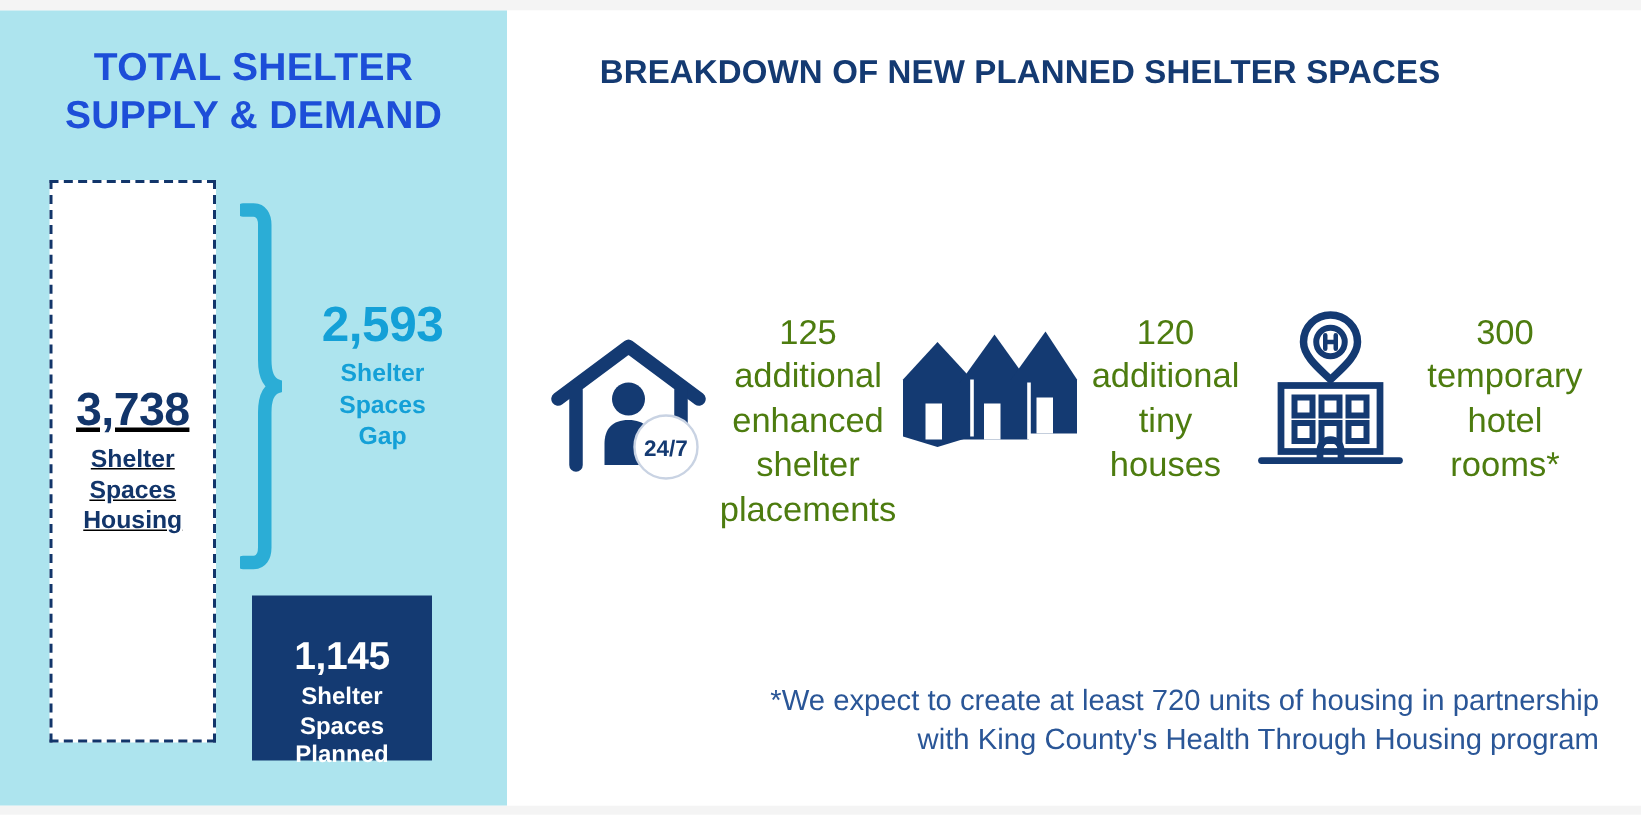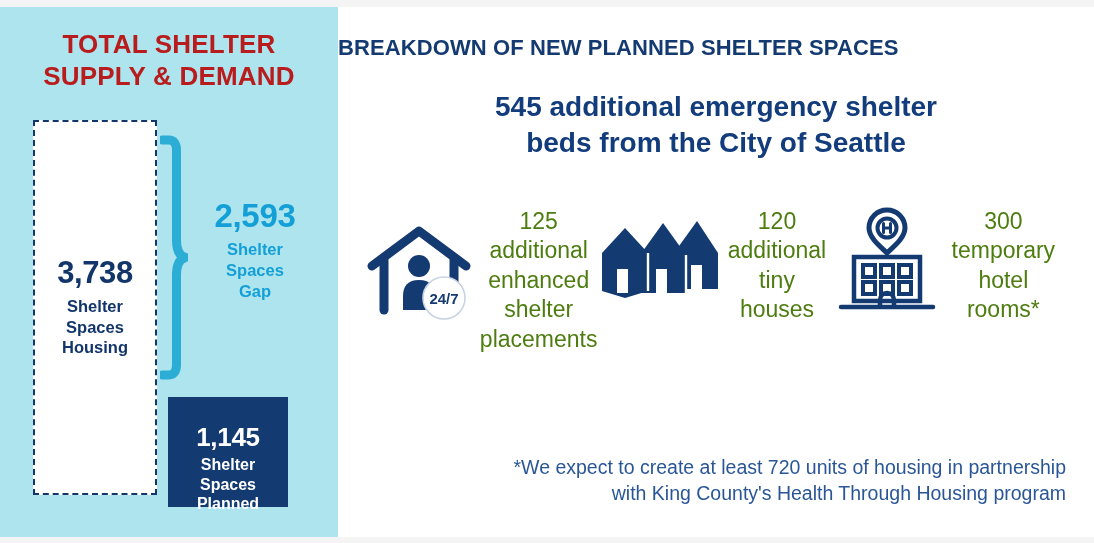--- a/index.html
+++ b/index.html
@@ -40,39 +40,40 @@
     width: 338px;
     height: 530px;
     background: #ade4ee;
   }
   .left-title {
     position: absolute;
     left: 0;
     top: 22px;
     width: 338px;
     text-align: center;
-    color: #b91c1c;
+    color: #1d4ed8;
     font-size: 26px;
     font-weight: bold;
     line-height: 1.22;
     letter-spacing: 0.2px;
   }
   .needed-box {
     position: absolute;
     left: 33px;
     top: 113px;
-    width: 124px;
+    width: 111px;
     height: 375px;
     background: #ffffff;
     border: 2px dashed #12356a;
     box-sizing: border-box;
     display: flex;
     flex-direction: column;
     align-items: center;
     justify-content: center;
+    text-decoration: underline;
   }
   .needed-num {
     color: #12356a;
     font-size: 31px;
     font-weight: bold;
     line-height: 1;
     margin-bottom: 8px;
     letter-spacing: -0.4px;
   }
   .needed-label {
@@ -149,21 +150,21 @@
     top: 7px;
     width: 756px;
     height: 530px;
     background: #ffffff;
   }
   .kicker {
     position: absolute;
     left: 0;
     top: 28px;
     width: 684px;
-    text-align: left;
+    text-align: center;
     color: #143a72;
     font-size: 22px;
     font-weight: bold;
     letter-spacing: 0.1px;
   }
   .headline {
     position: absolute;
     left: 48px;
     top: 82px;
     width: 660px;
@@ -263,24 +264,20 @@
         <div>Planned</div>
       </div>
     </div>
 
   </div>
 
   <div class="right-panel">
 
     <div class="kicker">BREAKDOWN OF NEW PLANNED SHELTER SPACES</div>
 
-    <div class="headline">
-      <div>545 additional emergency shelter</div>
-      <div>beds from the City of Seattle</div>
-    </div>
 
     <div class="cards">
 
       <div class="card">
         <div class="card-icon">
           <svg width="112" height="100" viewBox="0 0 112 100" fill="none" xmlns="http://www.w3.org/2000/svg" aria-hidden="true">
 
             <path d="M6 42 L53 7 L100 42" stroke="#143a72" stroke-width="9" stroke-linecap="round" stroke-linejoin="round" fill="none"></path>
 
             <path d="M18 36 V86" stroke="#143a72" stroke-width="9" stroke-linecap="round" fill="none"></path>

